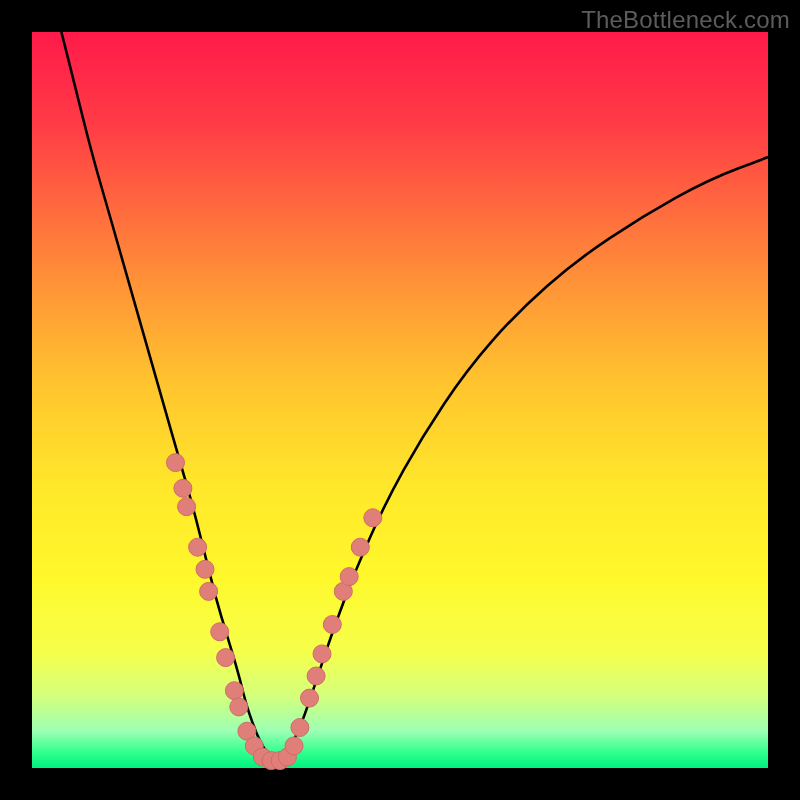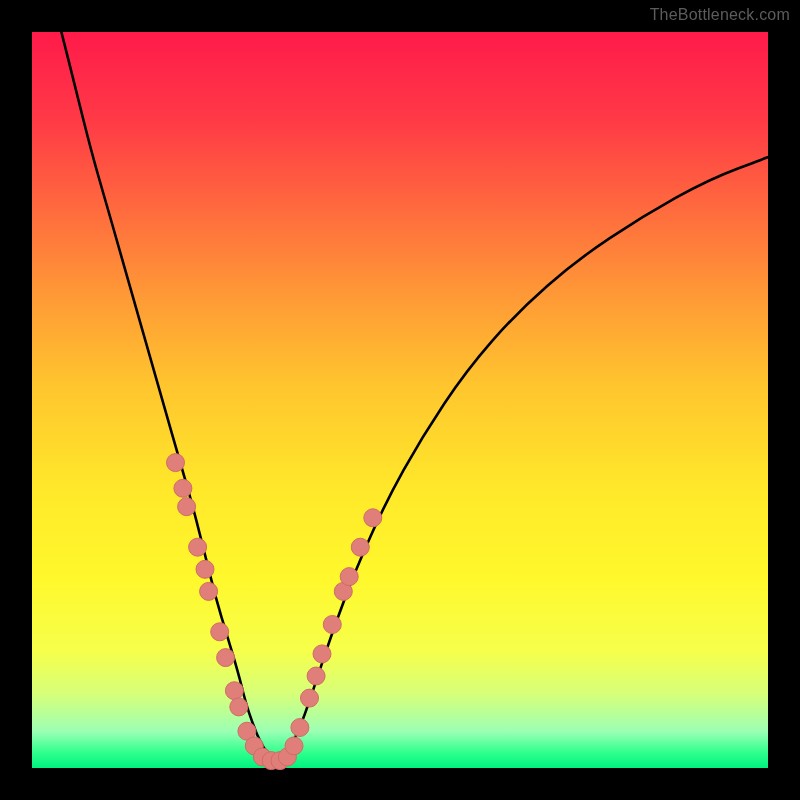--- a/index.html
+++ b/index.html
@@ -47,21 +47,21 @@
       #9cffb4 95%,
       #2cff8c 98%,
       #00f27f 100%
     );
   }
   .watermark {
     position: absolute;
     top: 6px;
     right: 10px;
     color: #5c5c5c;
-    font-size: 16px;
+    font-size: 24px;
     font-weight: 500;
     letter-spacing: 0.2px;
     user-select: none;
   }
   svg.curve {
     position: absolute;
     left: 0;
     top: 0;
     width: 100%;
     height: 100%;

